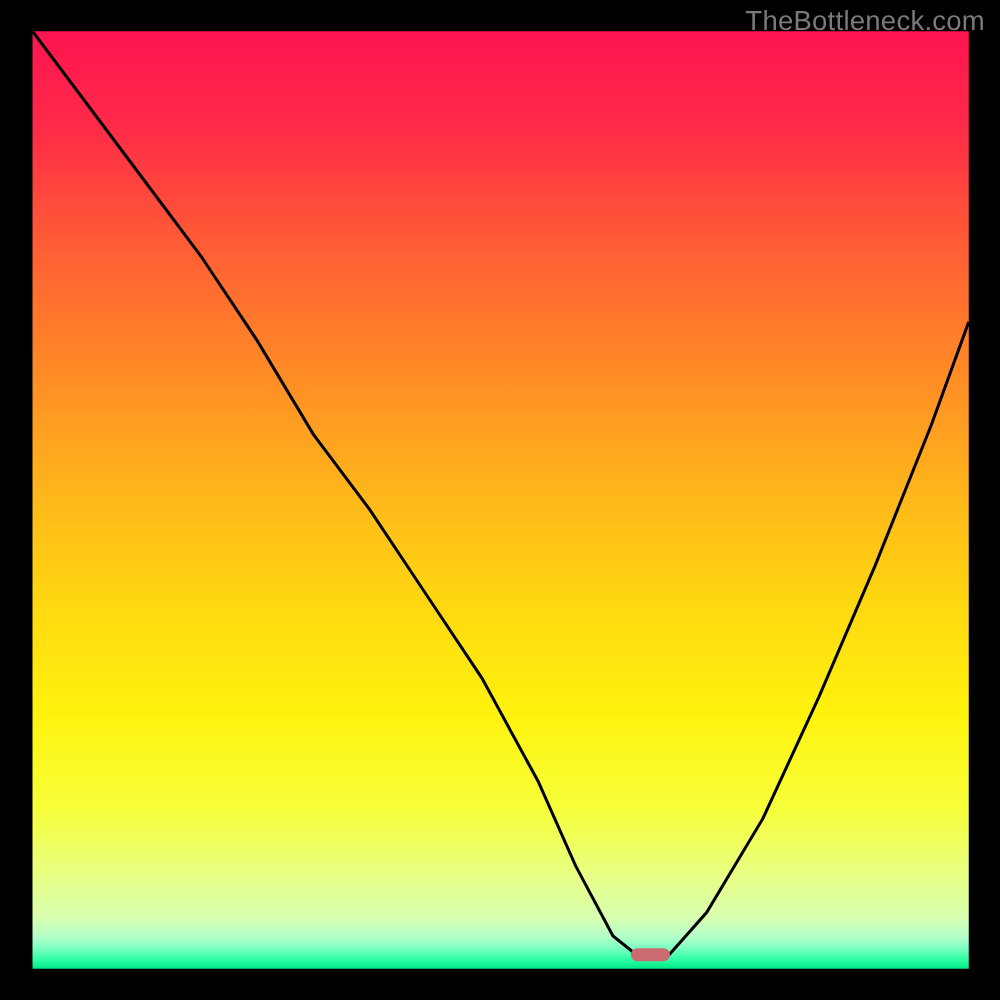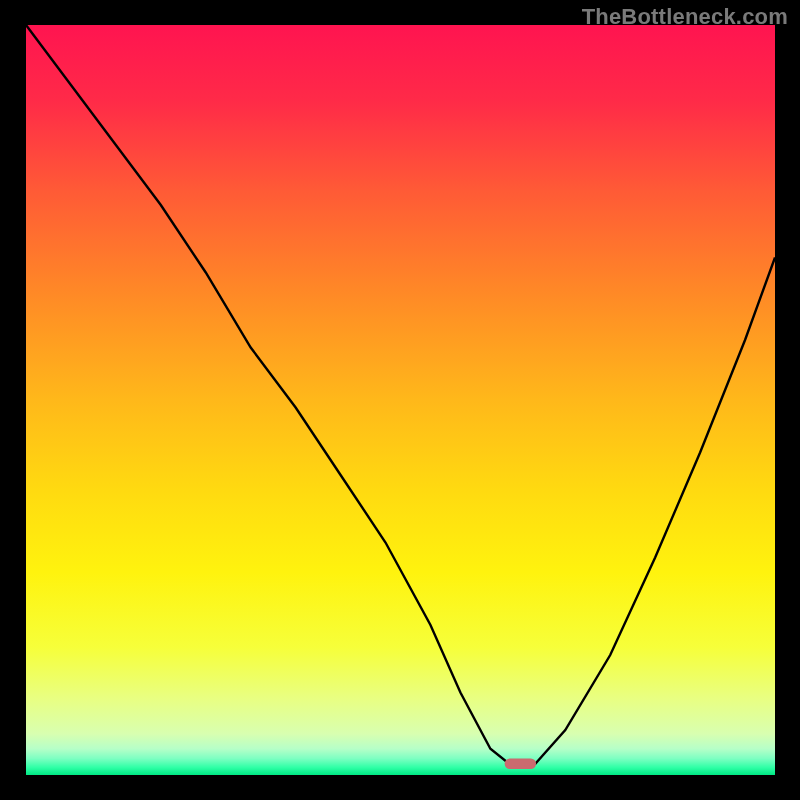--- a/index.html
+++ b/index.html
@@ -7,21 +7,20 @@
     padding: 0;
     width: 800px;
     height: 800px;
     background: #000000;
     overflow: hidden;
   }
   .chart-container {
     position: relative;
     width: 800px;
     height: 800px;
-    font-weight: bold;
   }
   svg {
     display: block;
   }
   .watermark {
     position: absolute;
     top: 4px;
     right: 12px;
     font-family: Arial, Helvetica, sans-serif;
     font-size: 22px;

